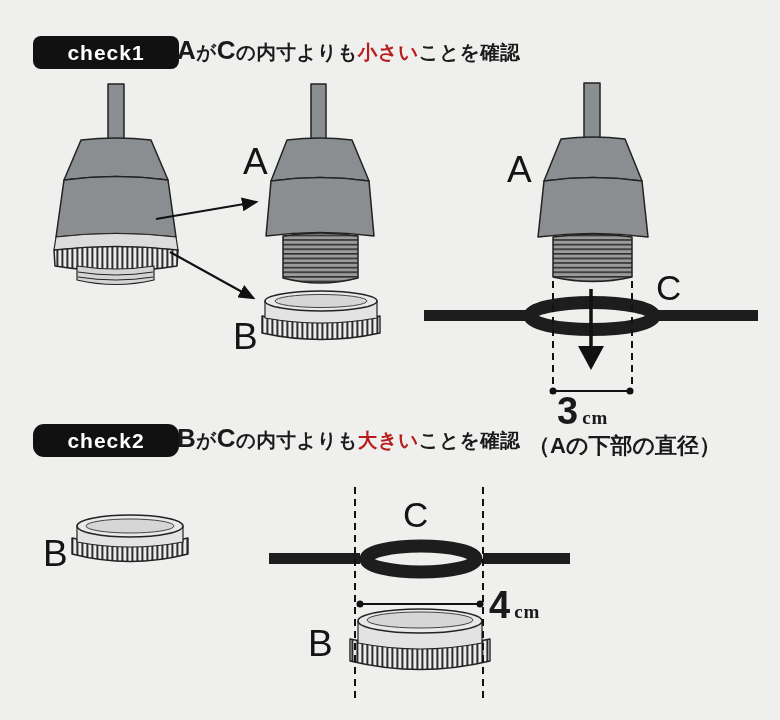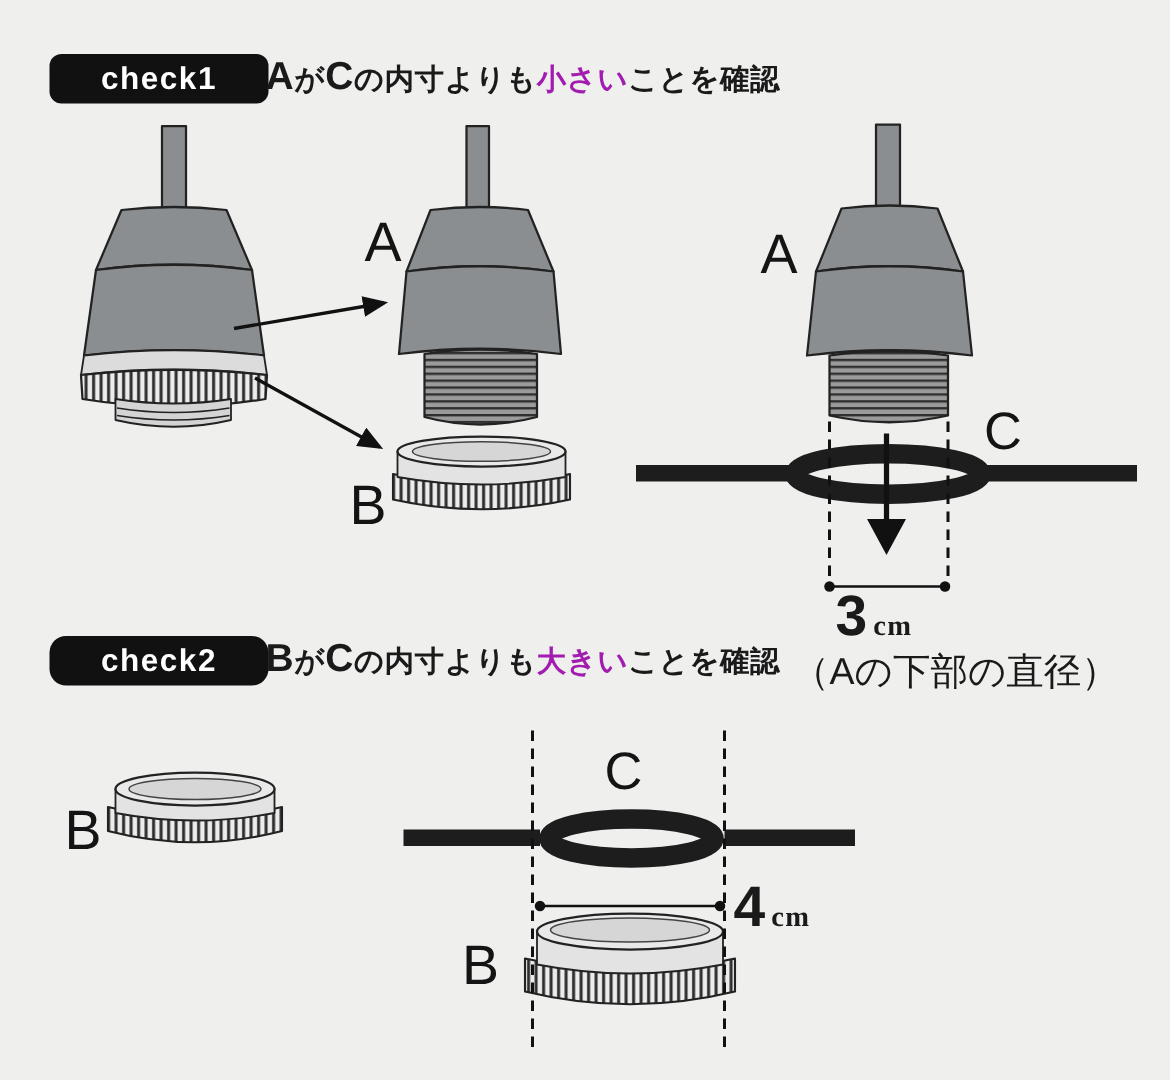--- a/index.html
+++ b/index.html
@@ -16,21 +16,21 @@
   .badge2{left:33px;top:424px;border-radius:11px;}
 
   .title{
     position:absolute;height:33px;display:flex;align-items:baseline;
     color:#1a1a1a;font-weight:800;white-space:nowrap;
   }
   .title1{left:177px;top:34px;}
   .title2{left:177px;top:422px;}
   .title .jp{font-size:19.5px;letter-spacing:0.5px;line-height:33px;}
   .title .latin{font-size:26px;letter-spacing:0.5px;line-height:33px;}
-  .title .red{color:#a21caf;}
+  .title .red{color:#b91c1c;}
 
   .part-label{
     position:absolute;color:#141414;font-size:37px;font-weight:300;
     line-height:1;letter-spacing:0;
   }
   .lbl-a-exploded{left:243px;top:143px;}
   .lbl-b-exploded{left:233px;top:318px;}
   .lbl-a-fit{left:507px;top:151px;}
   .lbl-c-fit{left:656px;top:270px;font-size:35px;}
   .lbl-b-part{left:43px;top:535px;}
@@ -40,21 +40,21 @@
   .dim{
     position:absolute;display:flex;align-items:baseline;color:#1a1a1a;
     font-weight:800;line-height:1;white-space:nowrap;
   }
   .dim .dim-num{font-size:38px;}
   .dim .dim-unit{font-size:19px;margin-left:4px;letter-spacing:1px;font-family:Liberation Serif, serif;}
   .dim1{left:557px;top:392px;}
   .dim2{left:489px;top:586px;}
 
   .caption{
-    position:absolute;color:#1a1a1a;font-size:25px;font-weight:400;
+    position:absolute;color:#1a1a1a;font-size:22px;font-weight:700;
     line-height:1.2;white-space:nowrap;letter-spacing:0;
   }
   .cap1{left:528px;top:433px;}
   .cap2{left:496px;top:628px;}
 </style>
 </head>
 <body>
 
 <div class="canvas">
 

